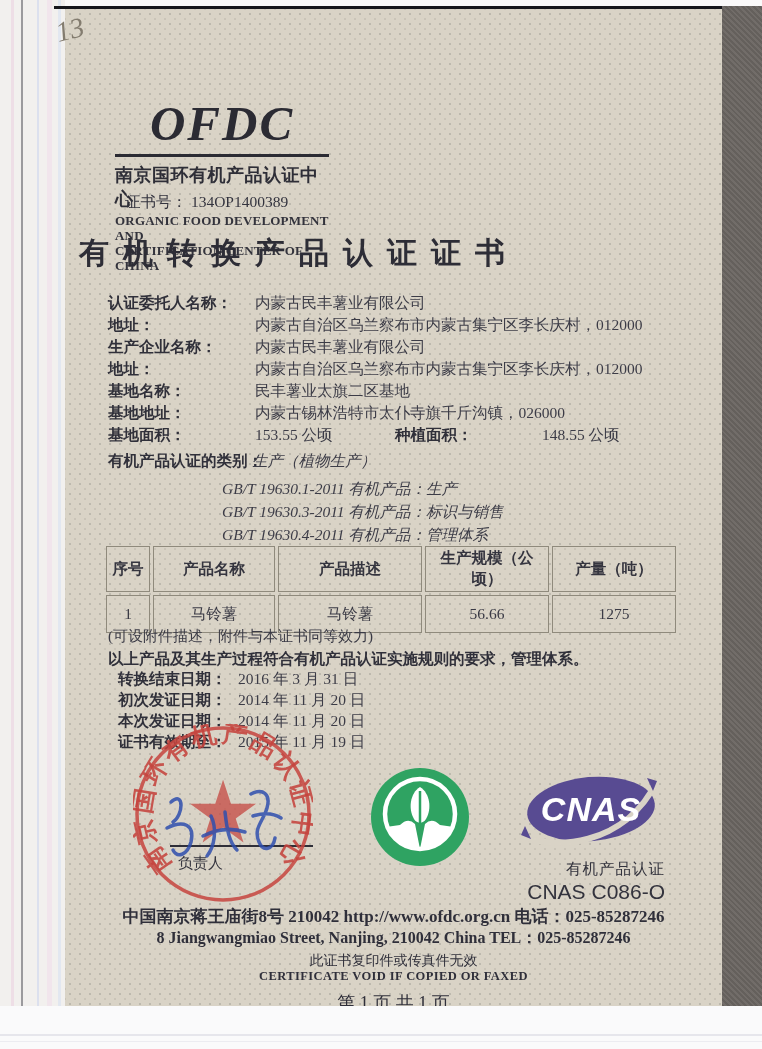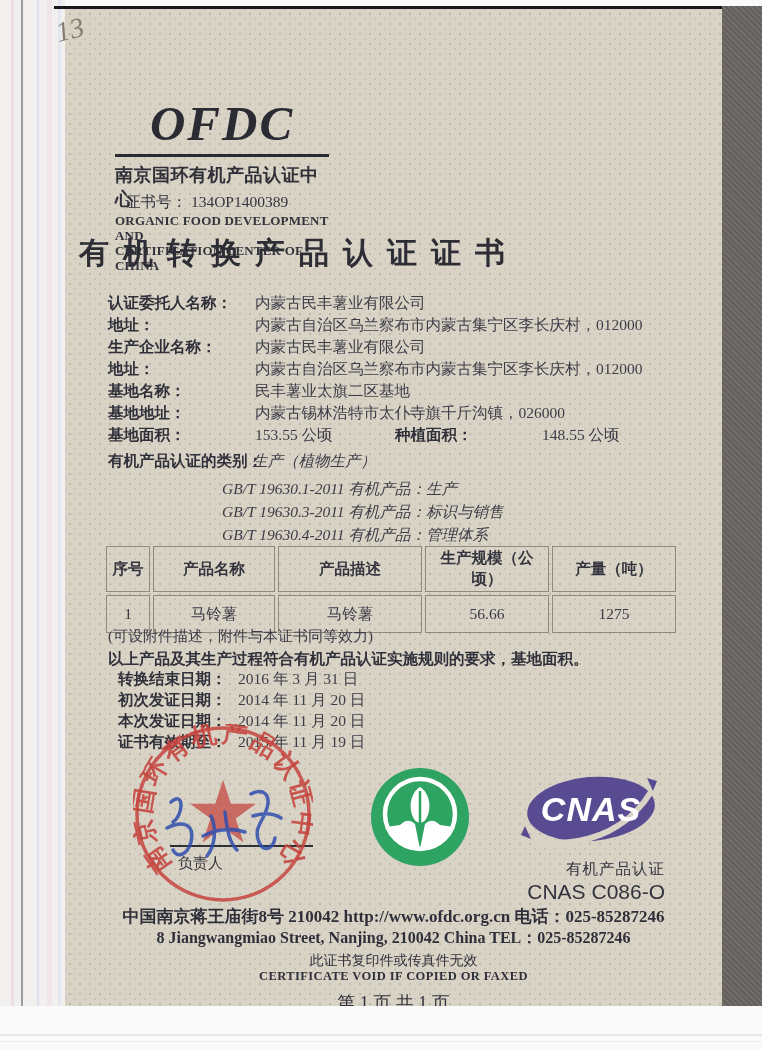--- a/index.html
+++ b/index.html
@@ -171,21 +171,21 @@
         <td>1</td>
         <td>马铃薯</td>
         <td>马铃薯</td>
         <td>56.66</td>
         <td>1275</td>
       </tr>
     </tbody>
       </table>
 
     <div class="abs note">(可设附件描述，附件与本证书同等效力)</div>
-    <div class="abs statement">以上产品及其生产过程符合有机产品认证实施规则的要求，基地面积。</div>
+    <div class="abs statement">以上产品及其生产过程符合有机产品认证实施规则的要求，管理体系。</div>
 
     <div class="date-row" style="top:660px">
       <span class="date-label">转换结束日期：</span>
       <span class="date-value">2016 年 3 月 31 日</span>
     </div>
     <div class="date-row" style="top:681px">
       <span class="date-label">初次发证日期：</span>
       <span class="date-value">2014 年 11 月 20 日</span>
     </div>
     <div class="date-row" style="top:702px">

